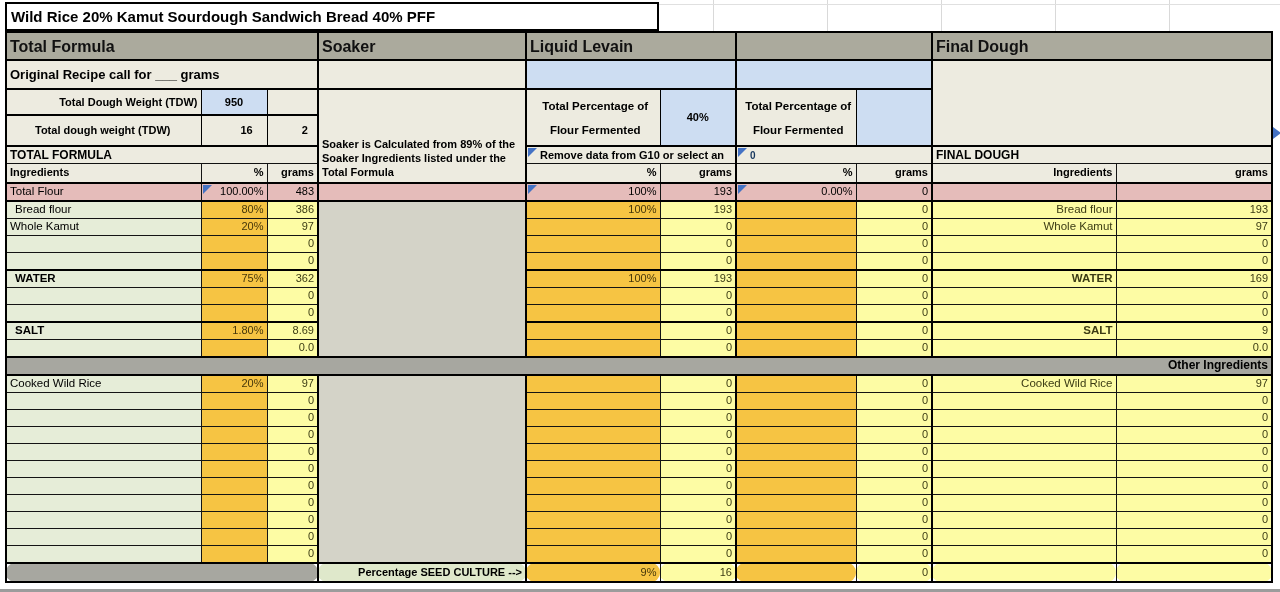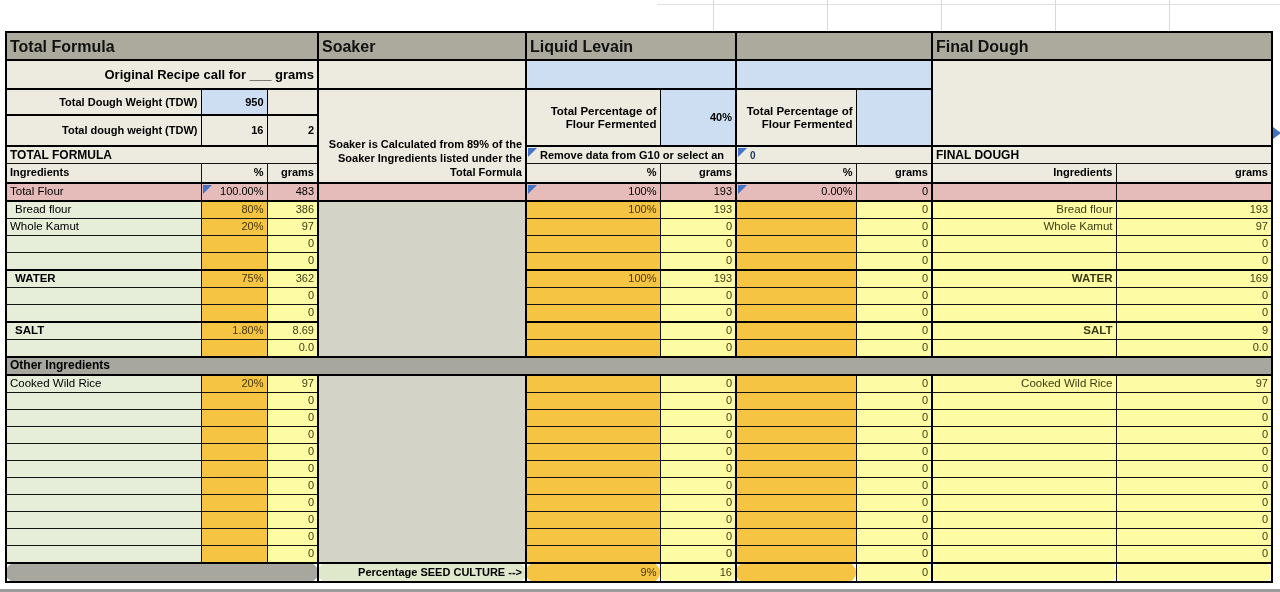--- a/index.html
+++ b/index.html
@@ -28,57 +28,58 @@
   .bandc{background:#a7a7a0;font-weight:bold;font-size:12px;}
   .seedgreen{background:#dfe8cb;font-weight:bold;}
   
   .right{text-align:right;}
   .center{text-align:center;}
   .bold{font-weight:bold;padding-left:28px;}
   .iname{font-size:11.5px;}
   .fdname{font-size:11.5px;text-align:right;}
   
   tr.hrow td{border-top:2px solid #000;border-bottom:2px solid #000;}
-  tr.r3 td,tr.r4 td,tr.r5 td{border-top-width:2px;border-bottom-width:2px;border-color:#000;text-align:right;}
+  tr.r3 td,tr.r4 td,tr.r5 td{border-top-width:2px;border-bottom-width:2px;border-color:#000;}
   tr.r6 td{border-bottom:1px solid #111;}
   tr.pinkrow td{border-top:2px solid #000;border-bottom:2px solid #000;}
-  tr.bandrow td{border-top:2px solid #000;border-bottom:2px solid #000;}
+  tr.bandrow td{border-top:2px solid #000;border-bottom:2px solid #000;text-align:right;}
   tr.footrow td{border-top:2px solid #000;border-bottom:2px solid #000;height:17px;border-radius:9px;}
   
   td.nov{border-top-style:none;border-bottom-style:none;}
   
   tbody.grp tr:first-child td:not(.nov){border-top:2px solid #000;padding-left:8px;}
   tbody.g-water tr:first-child .iname,tbody.g-water tr:first-child .fdname,
   tbody.g-salt tr:first-child .iname,tbody.g-salt tr:first-child .fdname{font-weight:bold;}
   .rel{position:relative;}
   .flag{position:absolute;left:1px;top:1px;width:0;height:0;
         border-top:9px solid #4472c4;border-right:9px solid transparent;}
   .padflag{padding-left:13px;}
   .note{font-weight:bold;font-size:11px;white-space:normal;line-height:14px;vertical-align:bottom;padding-bottom:3px;}
-  .pff{font-weight:bold;font-size:11.5px;text-align:center;white-space:normal;line-height:13px;padding-left:7px;}
+  .pff{font-weight:bold;font-size:11.5px;text-align:center;white-space:normal;line-height:24px;padding-left:7px;}
   .bigblue{font-weight:bold;text-align:center;margin-left:13px;}
   .minihdr{font-weight:bold;font-size:12px;}
   .colhdr{font-weight:bold;}
   .recipe{font-weight:bold;font-size:13px;}
   .bstrip{position:absolute;left:0;top:589px;width:1280px;height:3px;background:#9c9c9c;}
   .rflag{position:absolute;left:1273px;top:127px;width:0;height:0;
          border-left:8px solid #4472c4;border-top:6px solid transparent;border-bottom:6px solid transparent;}
 </style>
 </head>
 <body>
 
 <div class="stage">
 
   <div class="faint-v" style="left:713px"></div>
   <div class="faint-v" style="left:827px"></div>
   <div class="faint-v" style="left:941px"></div>
   <div class="faint-v" style="left:1055px"></div>
   <div class="faint-v" style="left:1169px"></div>
   <div class="faint-h"></div>
 
+  <div class="titlebar">Wild Rice 20% Kamut Sourdough Sandwich Bread 40% PFF</div>
 
   <table class="sheet">
     <colgroup>
       <col style="width:195px">
         <col style="width:66px">
         <col style="width:51px">
       <col style="width:208px">
       <col style="width:134px">
         <col style="width:76px">
       <col style="width:120px">

